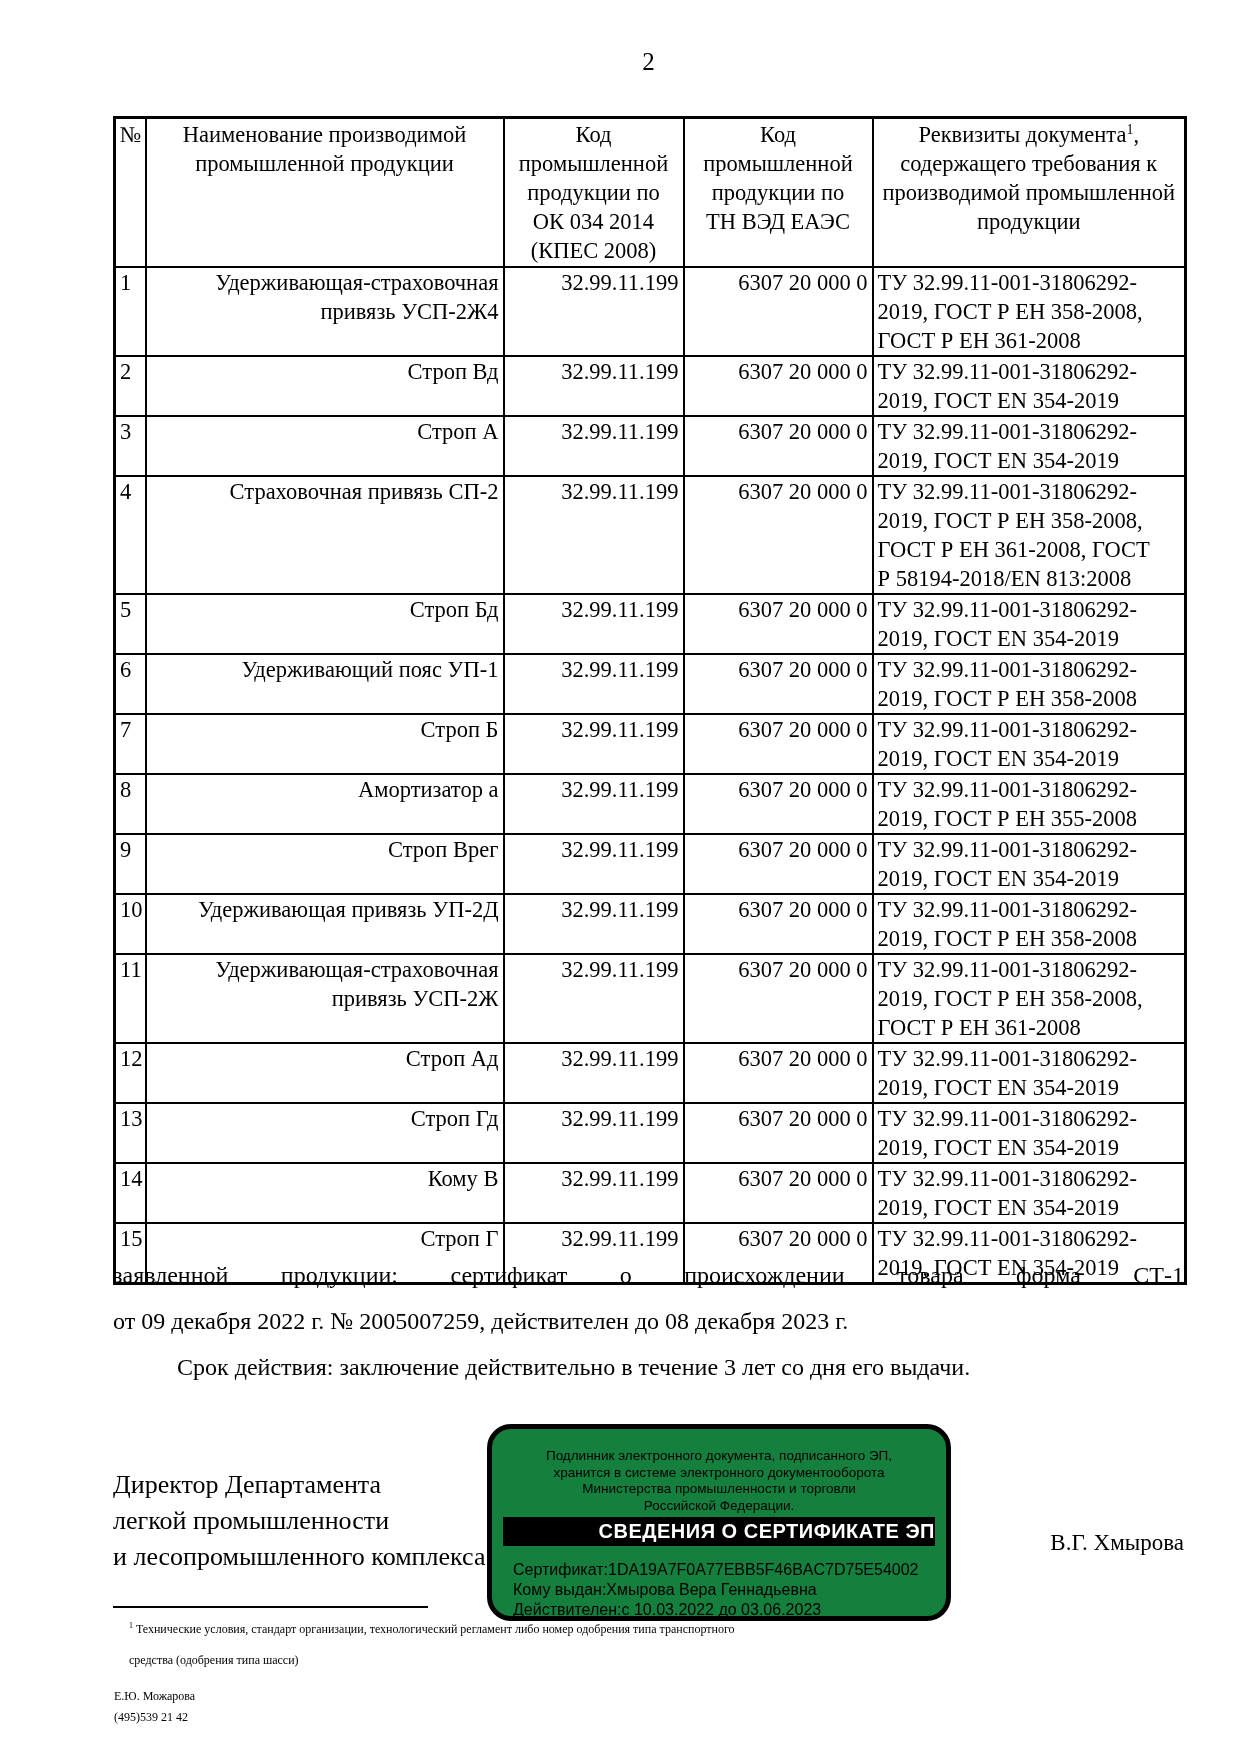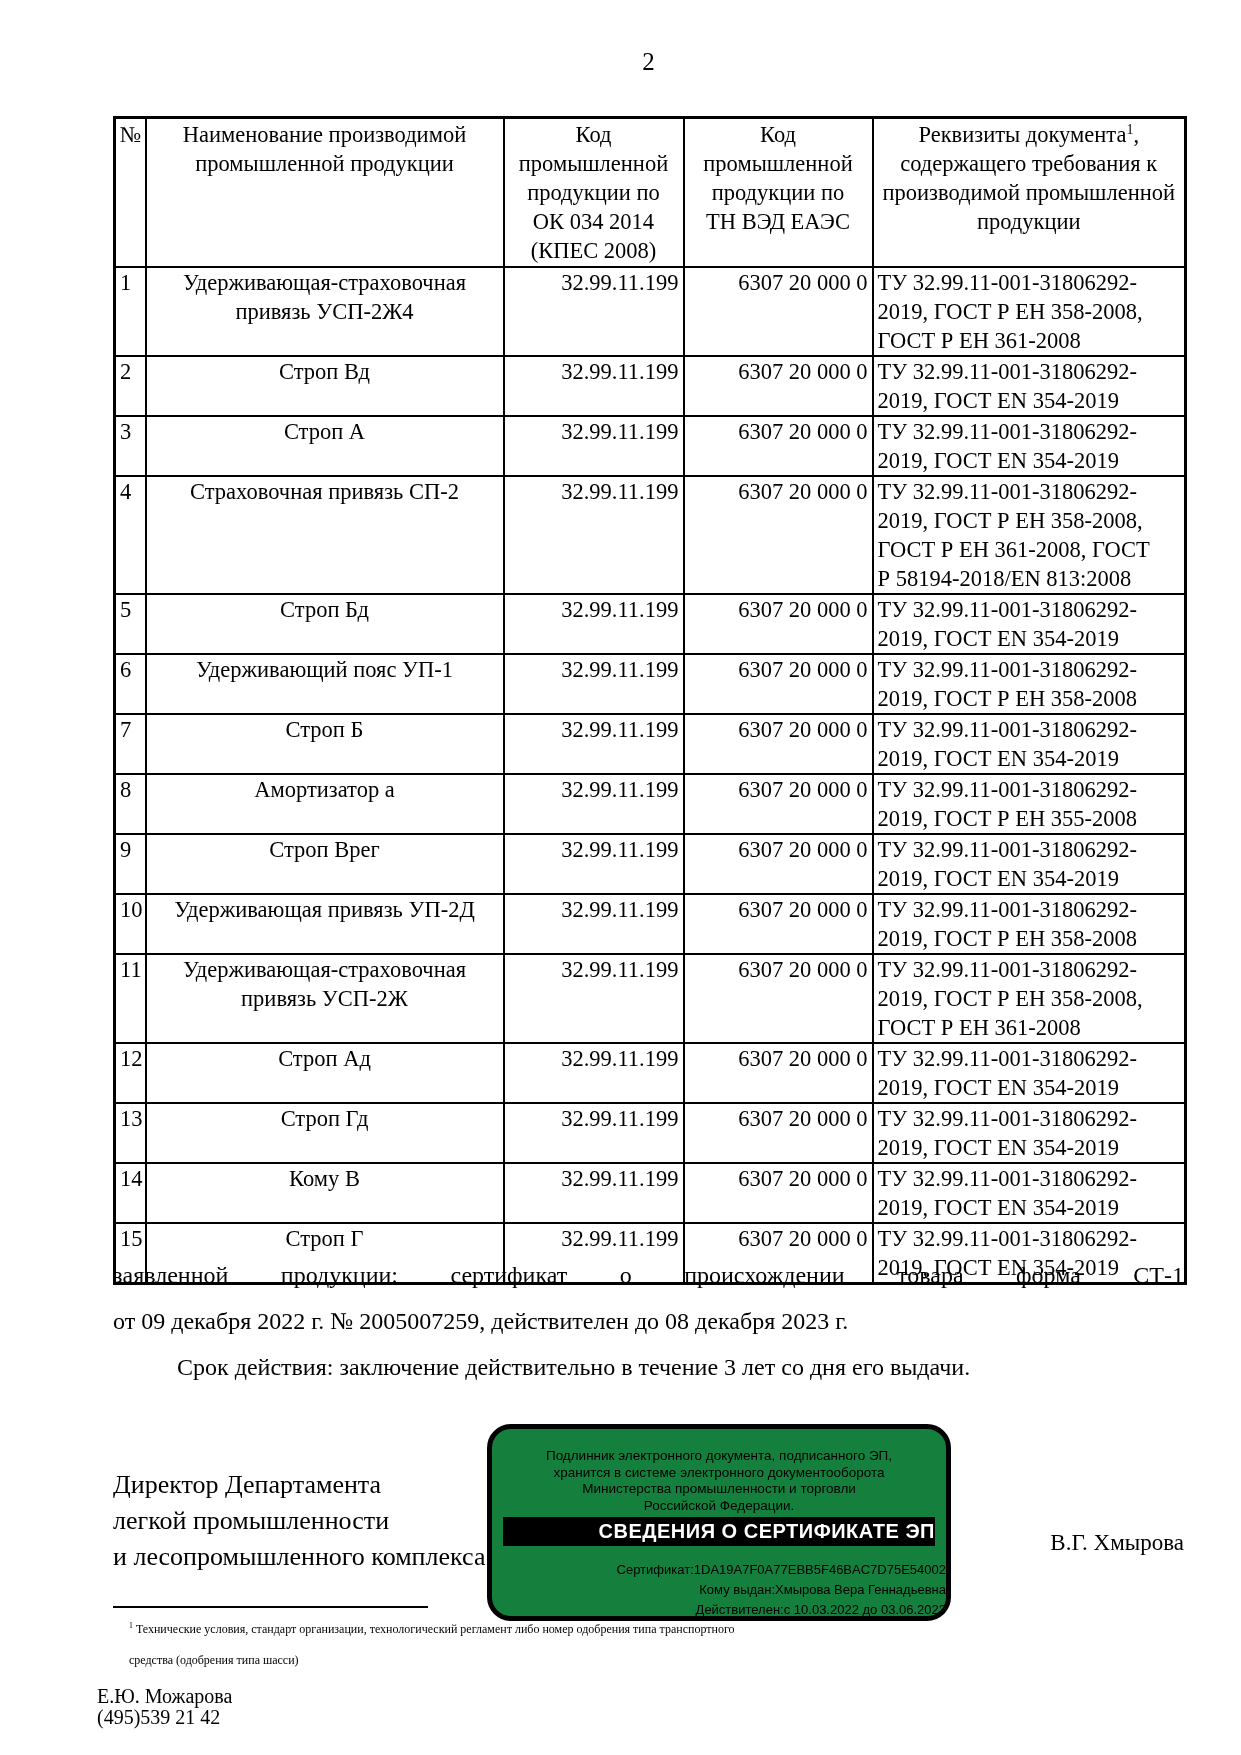--- a/index.html
+++ b/index.html
@@ -36,21 +36,21 @@
     white-space: pre-line;
     overflow: hidden;
   }
   .doc-table th {
     font-weight: normal;
     text-align: center;
     padding: 1px 2px;
   }
   .doc-table sup { font-size: 0.62em; line-height: 0; }
   .c-num  { text-align: left; padding: 0 1px 0 3px; }
-  .c-name { text-align: center; }
+  .c-name { text-align: right; }
   .c-code { text-align: right; }
   .c-req  { text-align: left; }
   
   .body-text {
     position: absolute;
     top: 1252px; left: 113px; width: 1071px;
     font-size: 24px;
     line-height: 46px;
   }
   .pline { width: 100%; }
@@ -96,23 +96,22 @@
     background: #000000;
     color: #ffffff;
     text-align: right;
     font-size: 20px;
     font-weight: bold;
     line-height: 29px;
     letter-spacing: 0.5px;
   }
   .eds-cert {
     margin: 14px 0 16px 21px;
-    font-size: 13px;
+    font-size: 16px;
     line-height: 20px;
-    text-align: right;
   }
   .eds-row { white-space: pre; }
   .eds-label { display: inline-block; min-width: 88px; }
   
   .footnote-separator {
     position: absolute;
     top: 1606px; left: 113px;
     width: 315px; height: 2px;
     background: #000;
     z-index: 2;
@@ -121,22 +120,22 @@
     position: absolute;
     top: 1614px; left: 129px; width: 1071px;
     font-size: 12px;
     line-height: 31px;
     white-space: pre-line;
     z-index: 2;
   }
   .footnote sup { font-size: 0.65em; line-height: 0; }
   .contact {
     position: absolute;
-    top: 1686px; left: 97px;
-    font-size: 20px;
+    top: 1686px; left: 114px;
+    font-size: 12px;
     line-height: 21px;
     z-index: 2;
   }
 </style>
 </head>
 <body>
 
 <div class="page">
 
   <div class="page-number">2</div>

